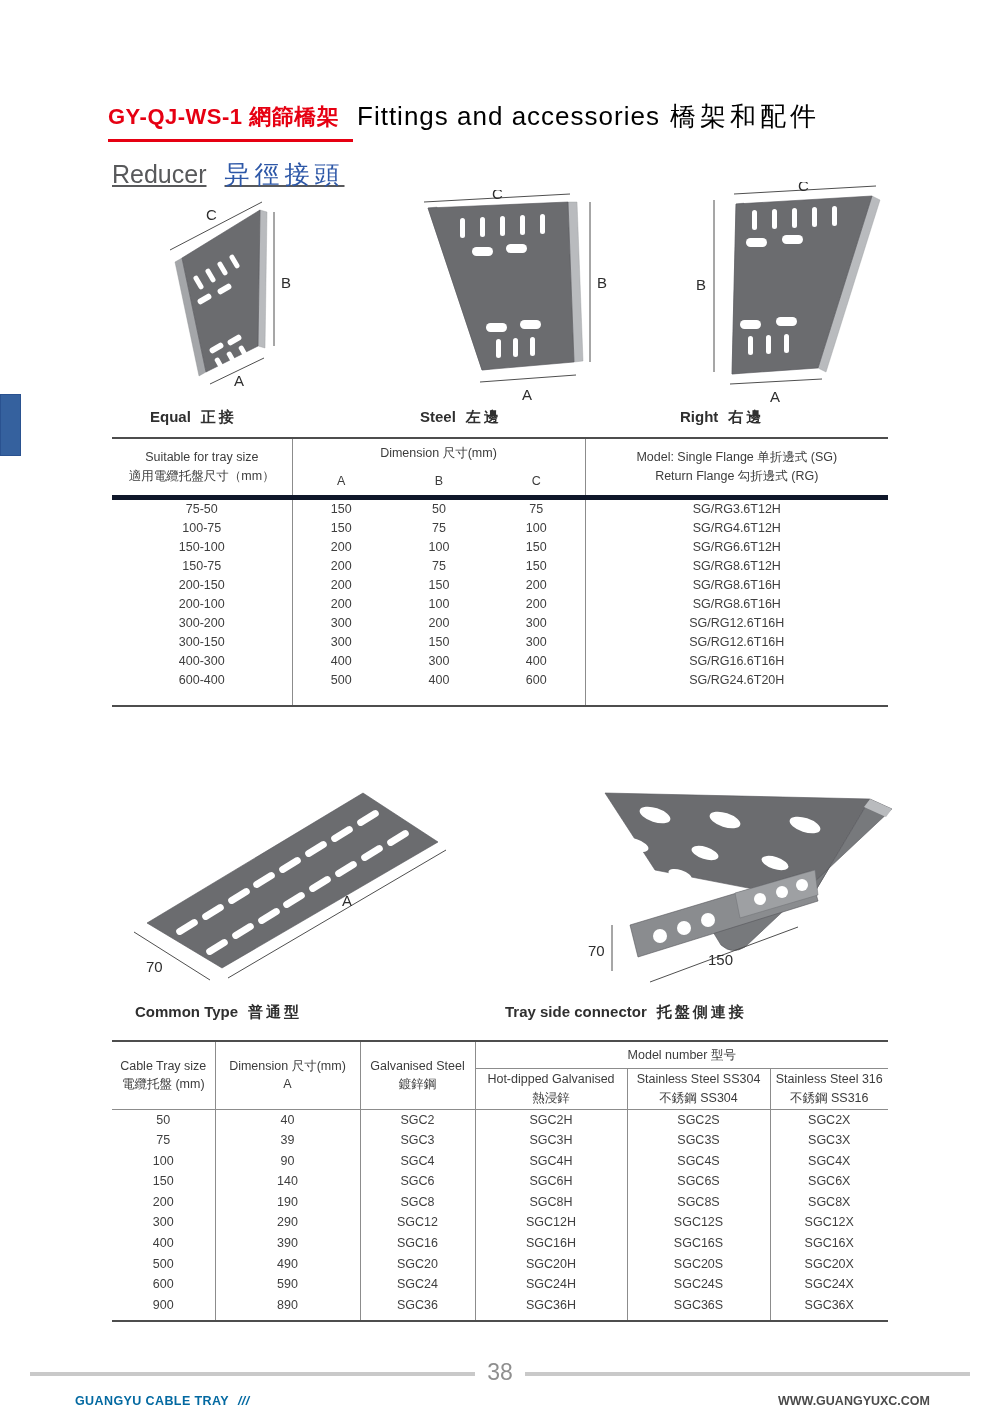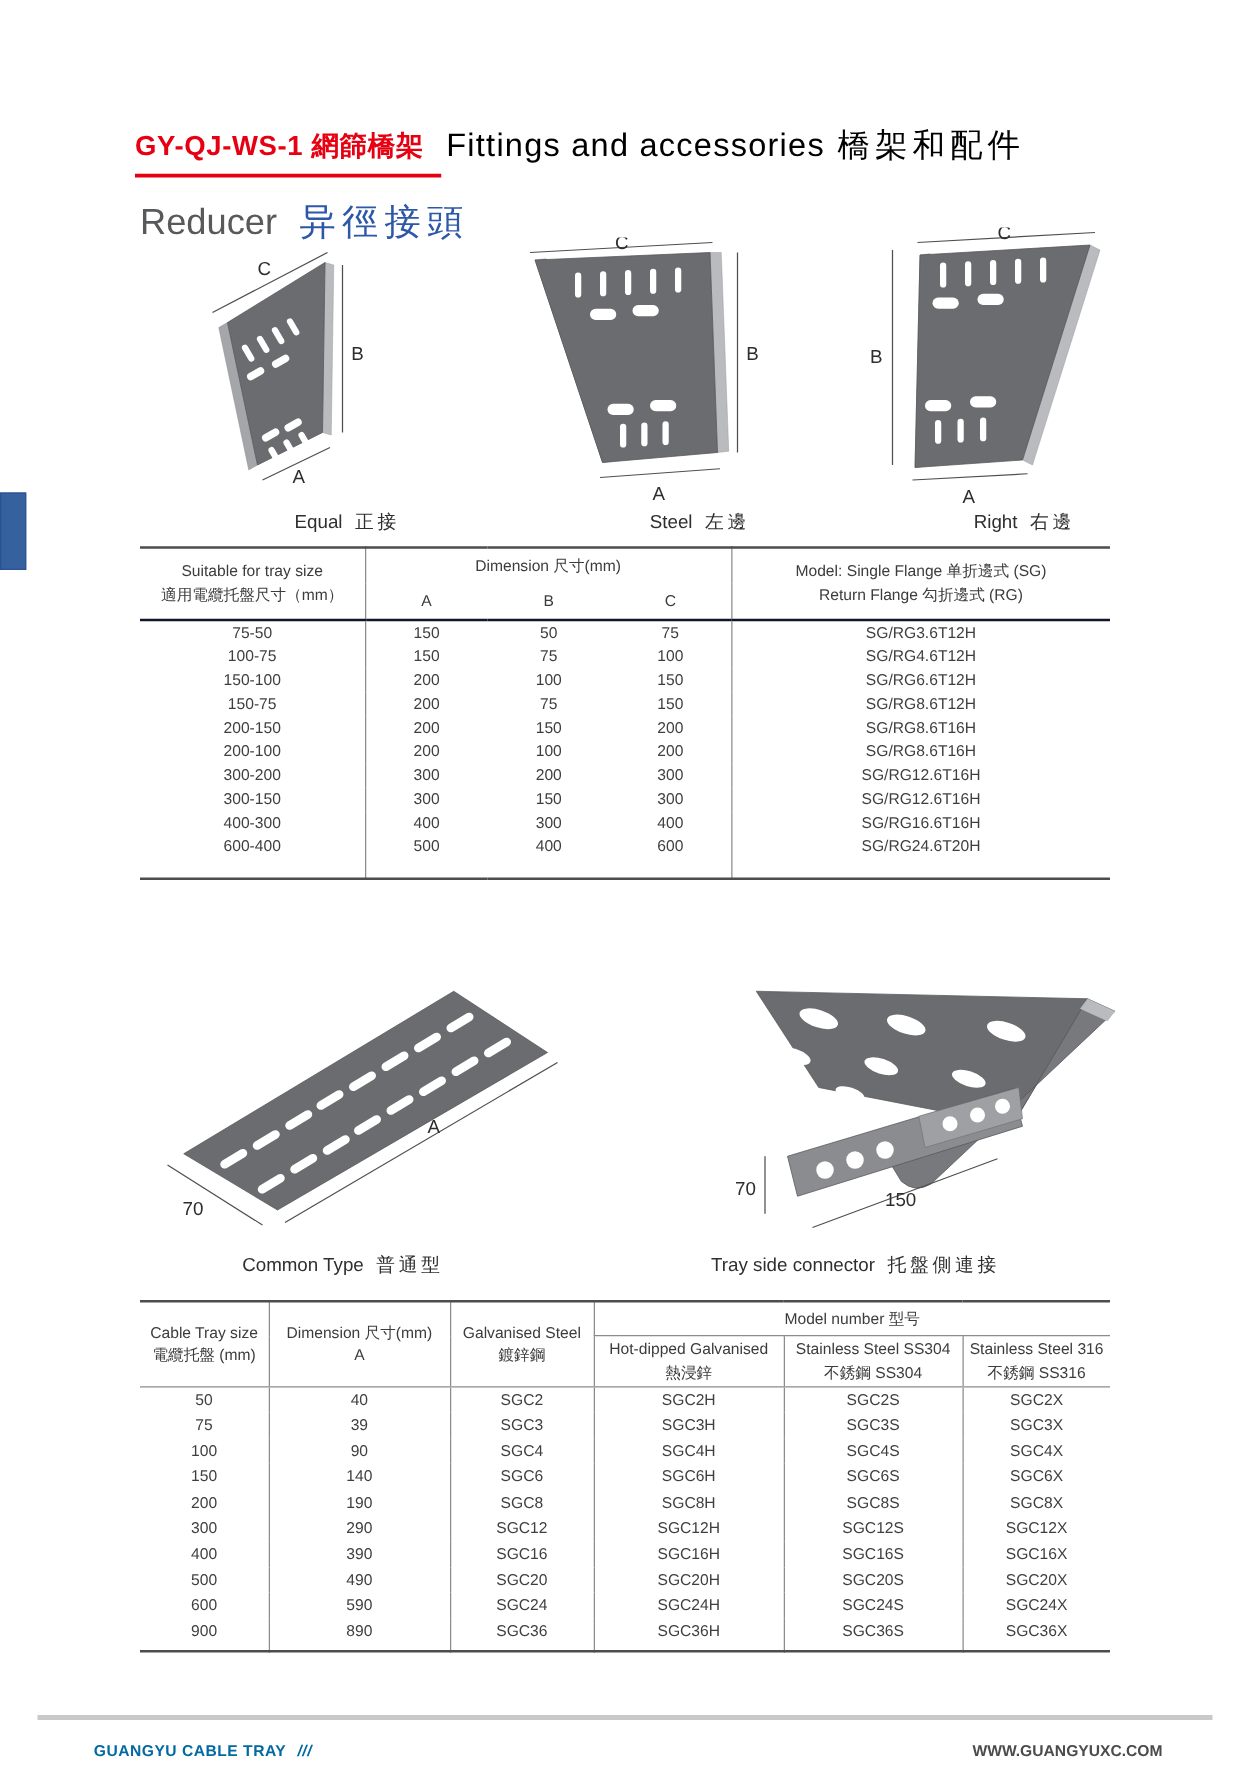--- a/index.html
+++ b/index.html
@@ -6,51 +6,51 @@
   .page{position:relative;width:1000px;height:1421px;background:#fff;overflow:hidden;
         font-family:"Liberation Sans","DejaVu Sans",sans-serif;color:#3d3d3d;}
   .side-tab{position:absolute;left:0;top:394px;width:19px;height:60px;background:#35619e;border:1px solid #2a5290;}
 
   
   .model-code{position:absolute;left:108px;top:102px;font-size:22px;font-weight:bold;color:#e60012;
               letter-spacing:.5px;border-bottom:3px solid #e60012;padding:0 14px 7px 0;}
   .main-title{position:absolute;left:357px;top:99px;font-size:26px;color:#000000;letter-spacing:1px;}
   .main-title .zh{margin-left:10px;letter-spacing:4px;}
 
-  .sec-head{position:absolute;font-size:29px;color:#58595b;}
+  .sec-head{position:absolute;font-size:25px;color:#58595b;text-decoration:underline;}
   .sec-head .zh{color:#2d57a7;margin-left:18px;letter-spacing:5px;}
   #reducer-head{left:112px;top:158px;}
   #connector-head{left:120px;top:733px;}
 
   
   .fig{position:absolute;}
   .fig svg{display:block;}
   .plate{fill:#6b6c6f;stroke:#55565a;stroke-width:.6;}
   .strip{fill:#a4a6a9;stroke:#8b8d90;stroke-width:.4;}
   .strip2{fill:#b9bbbe;stroke:#9b9da0;stroke-width:.4;}
   .slot{fill:#fff;}
   .dim{stroke:#4f4f4f;stroke-width:1;}
   .dimtxt{font-size:15px;fill:#2e2e2e;font-family:"Liberation Sans",sans-serif;}
 
-  .cap{position:absolute;font-size:15px;font-weight:400;color:#2f2f2f;text-align:right;}
+  .cap{position:absolute;font-size:15px;font-weight:700;color:#2f2f2f;text-align:left;}
   .cap .zh{margin-left:10px;letter-spacing:3px;}
 
   
   .tblwrap{position:absolute;left:112px;width:776px;}
   table{border-collapse:collapse;width:100%;table-layout:fixed;}
   td{text-align:center;vertical-align:middle;color:#3f3f3f;}
   #t1{border-top:2px solid #4d4d4d;border-bottom:2px solid #4d4d4d;}
   #t2{border-top:2px solid #4d4d4d;border-bottom:2px solid #4d4d4d;}
   thead td{font-size:12.5px;line-height:1.5;color:#3c3c3c;}
   tbody td{font-size:12.5px;}
   #t1 thead td{height:26px;}
   #t1 tbody td{line-height:17px;}
   #t1 tbody tr:last-child td{padding-bottom:16px;}
   #t1 .bl{border-left:1px solid #8c8c8c;}
-  #t1 thead td.hb{border-bottom:2px solid #0f172a;}
+  #t1 thead td.hb{border-bottom:5px solid #0f172a;}
   #t1 tbody td:nth-child(2),#t1 tbody td:nth-child(5){border-left:1px solid #8c8c8c;}
   #t2 .bl{border-left:1px solid #8c8c8c;}
   #t2 thead td.hb{border-bottom:1px solid #8c8c8c;}
   #t2 tbody td+td{border-left:1px solid #8c8c8c;}
   #t2 tbody td{line-height:18.6px;}
   #t2 tbody tr:last-child td{padding-bottom:6px;}
   #t2 thead .grp{height:24px;}
   #t2 thead .sub{height:36px;}
 
   
@@ -459,18 +459,19 @@
             <td>SGC36</td>
             <td>SGC36H</td>
             <td>SGC36S</td>
             <td>SGC36X</td>
           </tr>
         </tbody>
     </table>
   </div>
 
   <div class="footer-bar"></div>
+  <div class="page-num"><span>38</span></div>
   <div class="foot-left">
     <span>GUANGYU CABLE TRAY</span><span class="marks">///</span>
   </div>
   <div class="foot-right">WWW.GUANGYUXC.COM</div>
 
 </div>
 
 </body></html>

